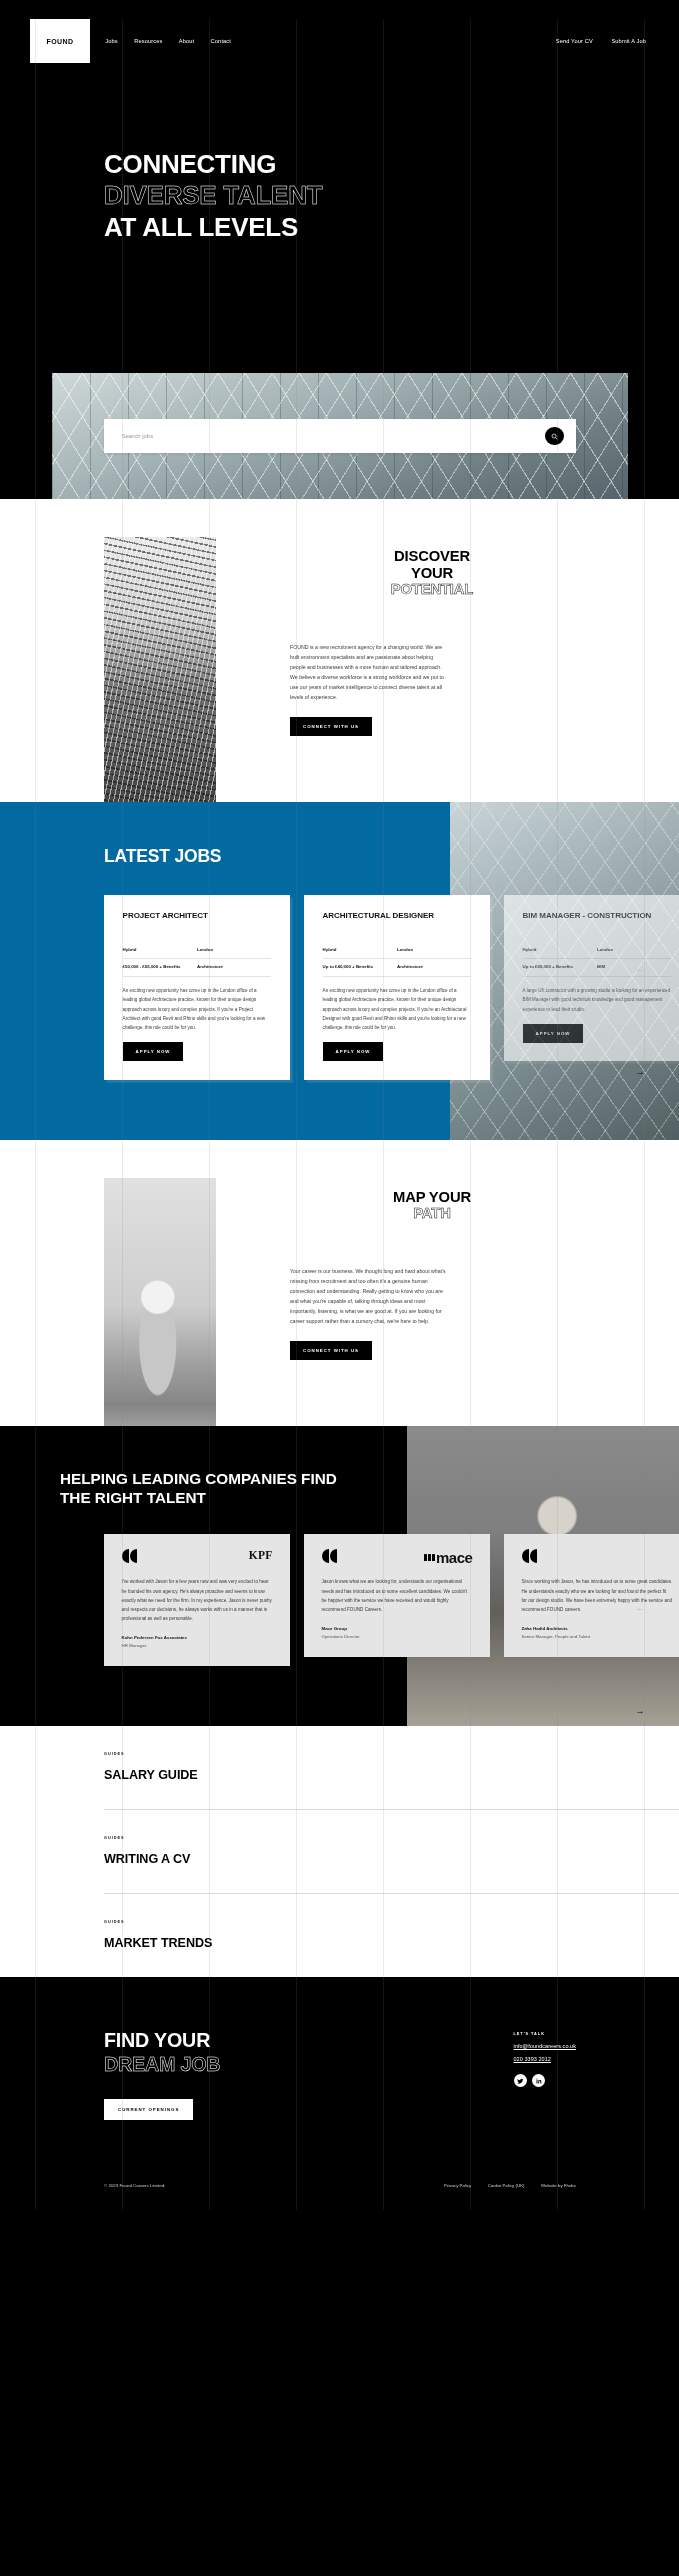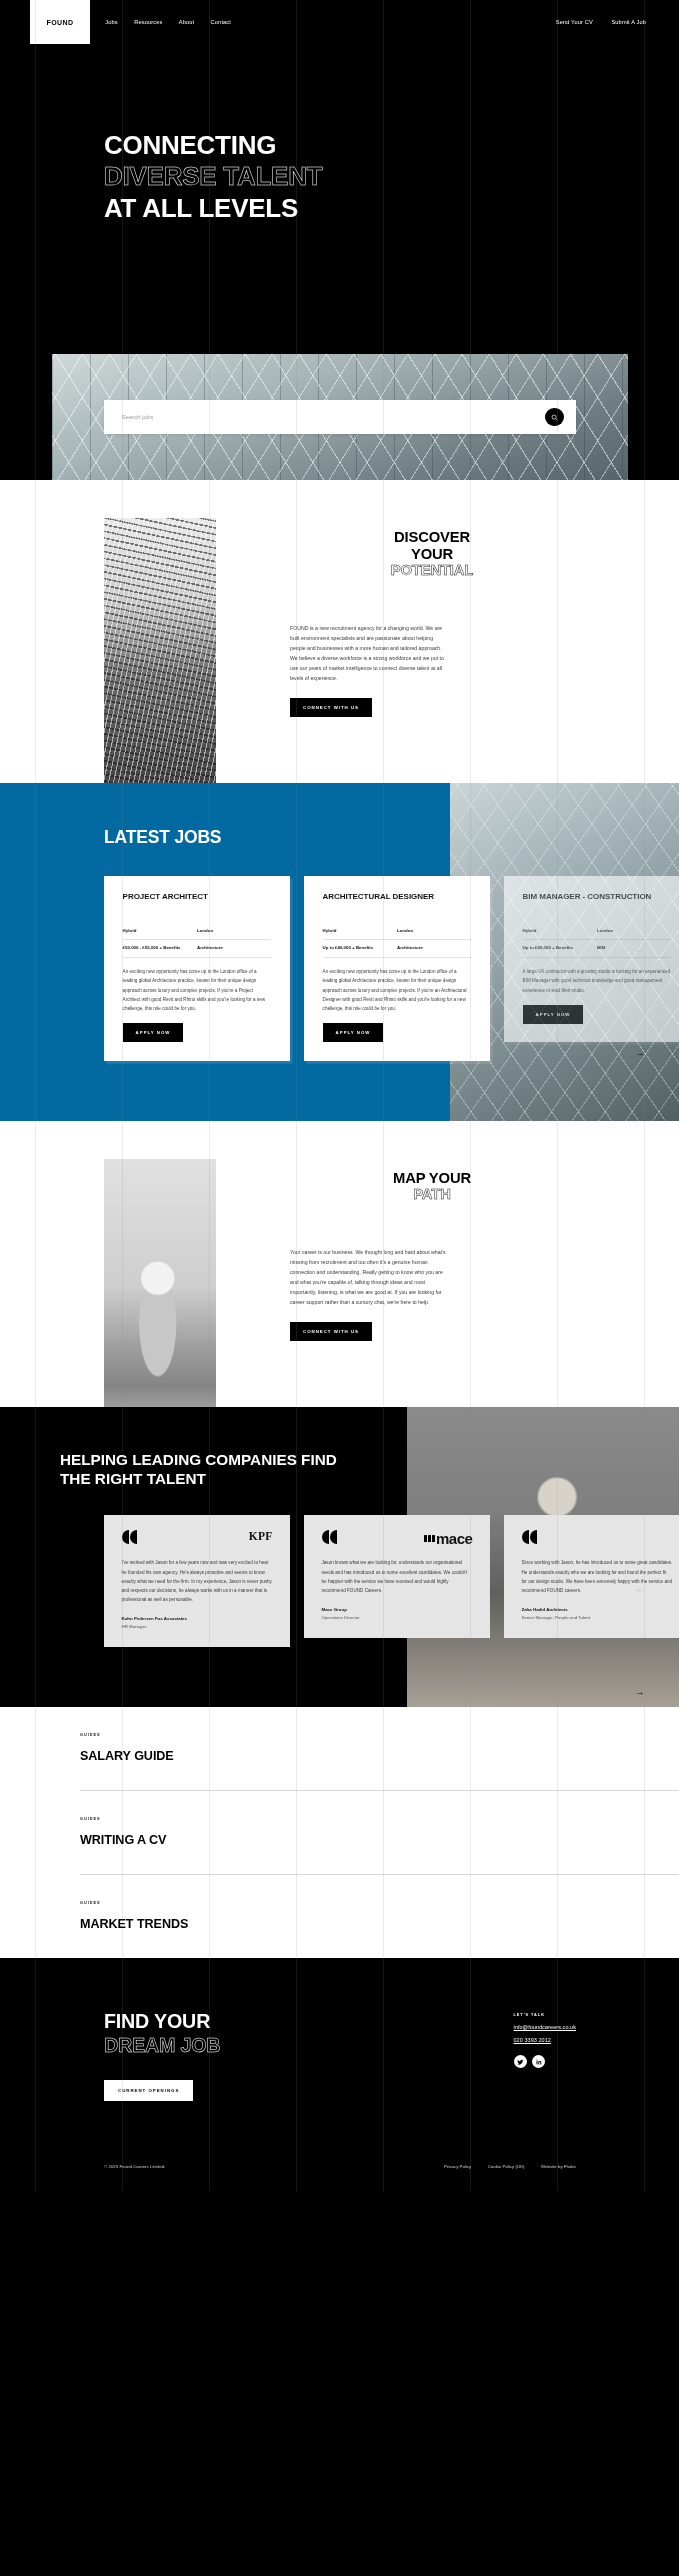--- a/index.html
+++ b/index.html
@@ -16,21 +16,21 @@
     position:absolute; inset:0; pointer-events:none; z-index:40;
     display:flex; justify-content:space-between;
     padding:0 35px;
   }
   .grid-lines span {
     width:0.5px; background:rgba(128,128,128,.16);
     display:block; height:100%;
   }
 
   
-  .hero { background:#000; height:354px; position:relative; z-index:2; }
+  .hero { background:#000; height:354px; position:relative; z-index:2;margin-top:19px; }
   .nav {
     height:44px; display:flex; align-items:stretch; position:relative; z-index:50;
   }
   .logo-box {
     width:60px; background:#fff; color:#000;
     display:flex; align-items:center; justify-content:center;
     font-weight:700; font-size:7px; letter-spacing:.06em;
     margin-left:30px; height:44px; cursor:pointer;
   }
   .nav-links { display:flex; align-items:center; gap:16.4px; margin-left:15.3px; }
@@ -196,21 +196,21 @@
   .brand-mace .blocks b { display:block; width:3.3px; height:7.7px; background:#000; border-radius:0.5px 0.5px 0 0; }
   .brand-mace span { font-size:15px; font-weight:800; letter-spacing:-.03em; }
   .tst-text { font-size:4.6px; line-height:2.0; color:#3b3b3b; margin-top:9.8px; }
   .tst-who { margin-top:11px; font-size:4.4px; line-height:1.75; }
   .tst-who b { display:block; font-weight:700; color:#111; }
   .tst-who span { color:#555; }
 
   
   .guides { background:#fff; }
   .guide-row {
-    border-bottom:0.5px solid #d8d8d8; padding:26px 0 27px; margin-left:80px;
+    border-bottom:0.5px solid #d8d8d8; padding:26px 0 27px; margin-left:104px;
     cursor:pointer;
   }
   .guide-row:last-child { border-bottom:0; }
   .guide-kicker { font-size:3.8px; letter-spacing:.26em; font-weight:700; color:#111; }
   .guide-title {
     margin-top:12px; font-size:12.6px; font-weight:800; text-transform:uppercase;
     letter-spacing:-.005em; color:#000;
   }
 
   

